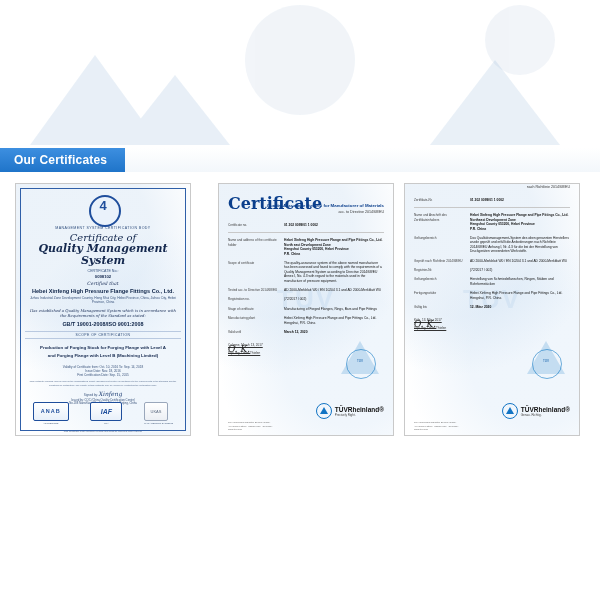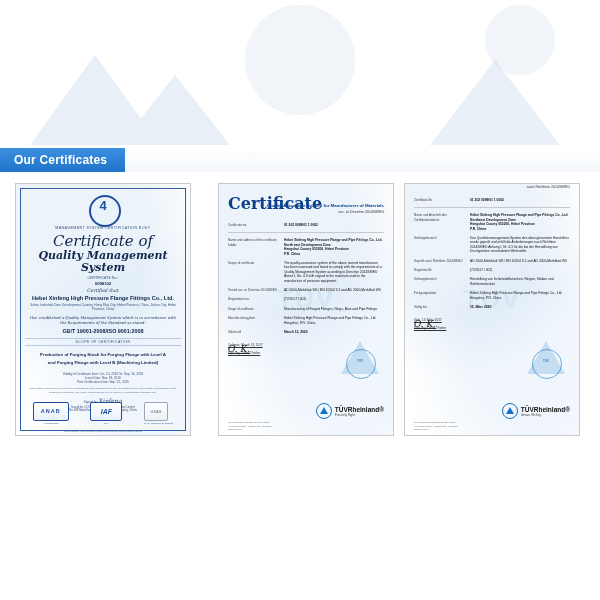--- a/index.html
+++ b/index.html
@@ -127,21 +127,21 @@
   }
   .c1-inner .topline {
     font-size: 3.6px;
     letter-spacing: 0.4px;
     color: #32507f;
     margin-top: 1px;
   }
   .c1-inner .t-cert {
     font-family: "DejaVu Serif", serif;
     font-style: italic;
-    font-size: 15px;
+    font-size: 10px;
     margin-top: 2px;
     color: #13274d;
   }
   .c1-inner .t-qms {
     font-family: "DejaVu Serif", serif;
     font-style: italic;
     font-size: 11px;
     font-weight: bold;
     color: #13274d;
     line-height: 12px;

